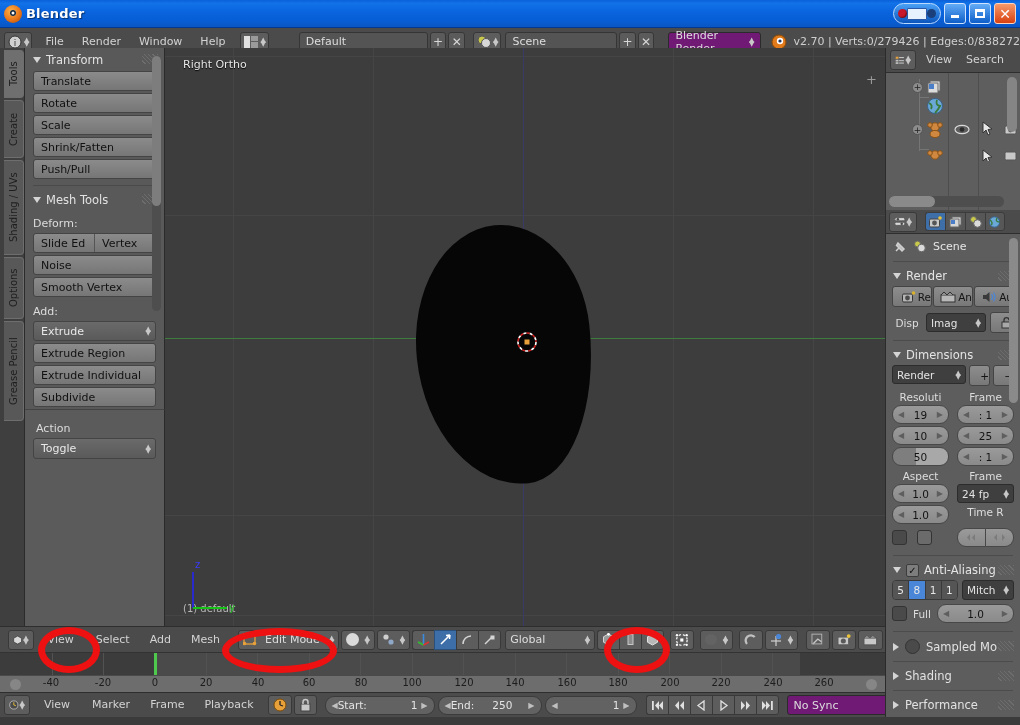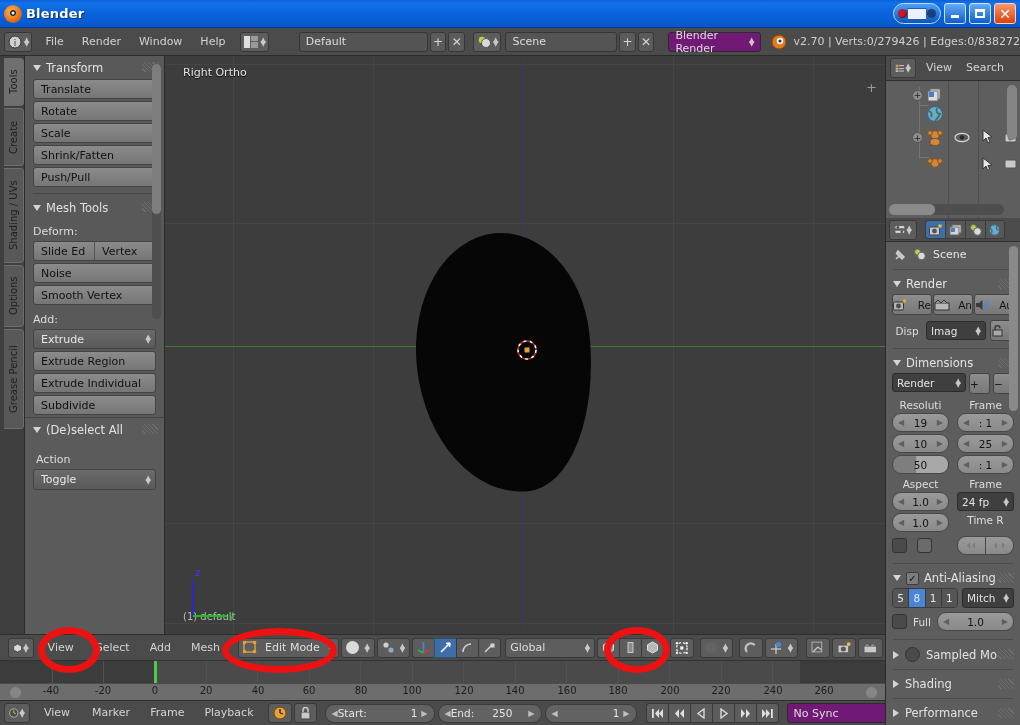--- a/index.html
+++ b/index.html
@@ -78,21 +78,21 @@
     width:19px;height:20px; background:#5b5b5b;border:1px solid #373737;border-radius:3px;
     display:flex;align-items:center;justify-content:center;color:#d8d8d8;font-size:12px; margin-left:2px;
   }
   .dark-sel {
     height:20px;background:#701a75;border:1px solid #2b2b2b;border-radius:3px;
     display:flex;align-items:center;padding:0 6px;color:#ddd;font-size:11px;
   }
   .ver-text { color:#cfcfcf; font-size:11px; margin-left:6px; white-space:nowrap; }
 
   
-  .main { position:absolute; left:0; top:56px; width:1020px; height:669px; }
+  .main { position:absolute; left:0; top:48px; width:1020px; height:669px; }
 
   
   .vtabs {
     position:absolute; left:0; top:0; width:25px; height:578px;
     background:#3f3f3f; border-right:1px solid #2b2b2b;
   }
   .vtab {
     width:20px; margin:2px 0 0 4px;
     background:#585858; border:1px solid #6e6e6e; border-right:none;
     border-radius:4px 0 0 4px;
@@ -244,21 +244,21 @@
   .ptab.active { background:#3f6fa8; border-color:#2d5party; }
   .scene-row { height:24px; display:flex;align-items:center;gap:5px;padding-left:7px;color:#e6e6e6;font-size:11px;}
   .pnl-hdr {
     display:flex;align-items:center;gap:5px;color:#e4e4e4;font-size:11.5px;
     padding:4px 6px 3px 7px; position:relative;
   }
   .pnl-sep { height:1px; background:#4c4c4c; margin:3px 7px; }
   .pbtn {
     height:21px; background:linear-gradient(180deg,#8d8d8d,#787878);
     border:1px solid #444; border-radius:3px;
-    display:flex;align-items:center;justify-content:space-between;gap:2px;
+    display:flex;align-items:center;justify-content:flex-end;gap:2px;
     color:#151515;font-size:10.5px;
   }
   .pnum {
     height:19px; background:linear-gradient(180deg,#9a9a9a,#8a8a8a);
     border:1px solid #484848; border-radius:9px;
     display:flex;align-items:center;justify-content:space-between;padding:0 5px;
     color:#141414;font-size:10.5px;
   }
   .pnum .lt,.pnum .gt{color:#5e5e5e;font-size:8px;}
   .pnum.filled { background: linear-gradient(90deg,#7e7e7e 0 42%, #a8a8a8 42% 100%); justify-content:center;}
@@ -465,25 +465,20 @@
           <span>Subdivide</span>
         </div>
 
     </div>
     <div class="vscroll">
         <i></i>
       </div>
   </div>
 
   <div class="oppanel">
-    <div class="panel-hdr">
-      <span class="tri-d"></span>
-      <span>(De)select All</span>
-      <span class="grip"></span>
-    </div>
     <div class="sublabel" style="padding-left:11px;padding-top:12px;">Action</div>
     <div style="padding:0 8px;">
       <div class="tbtn dark" style="height:21px;">
         <span>Toggle</span>
         <span class="arrows">▲<br>▼</span>
       </div>
     </div>
   </div>
 
   <div class="viewport">

